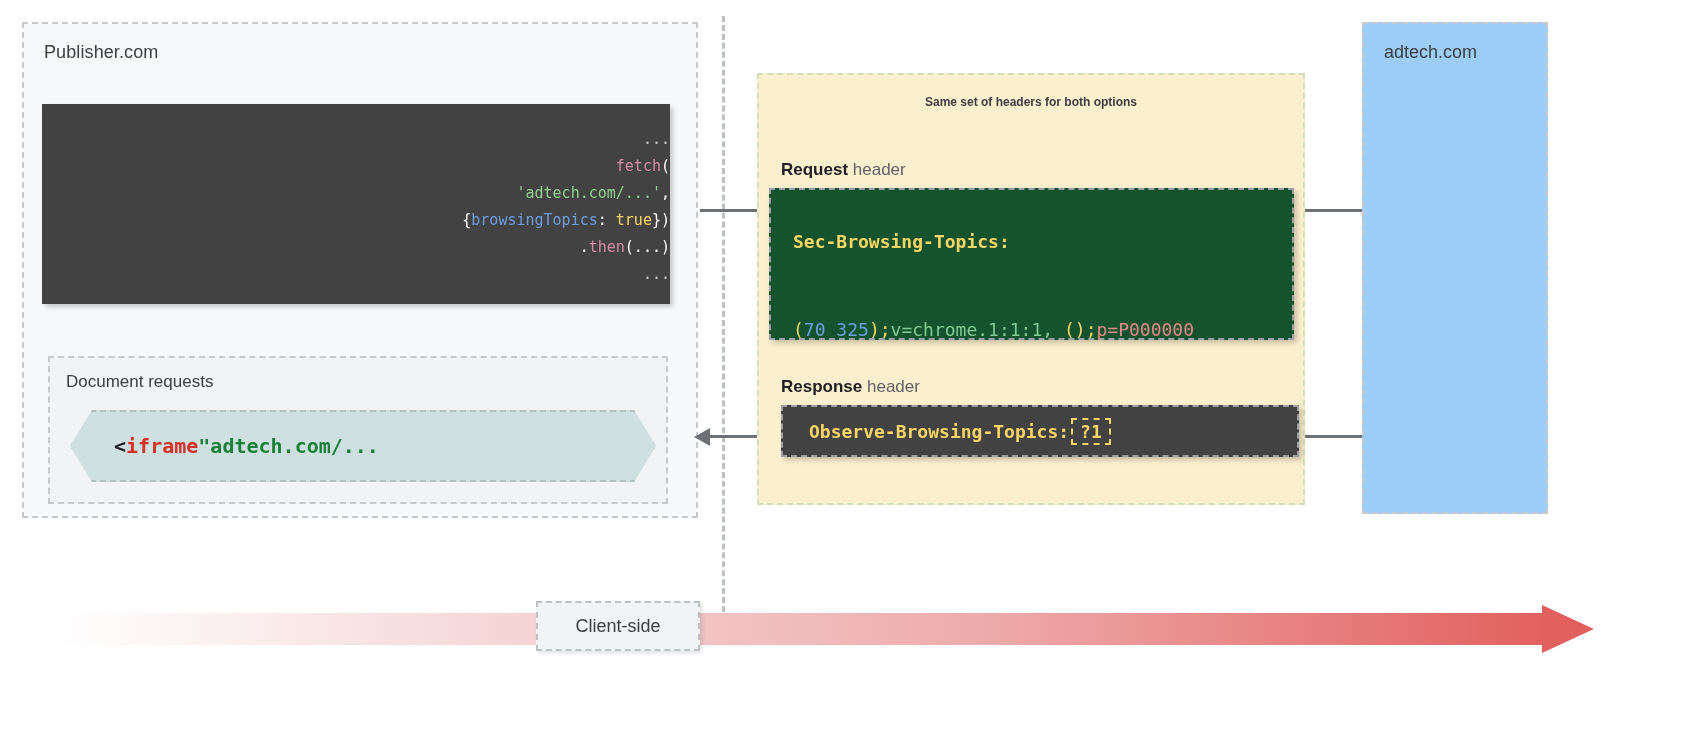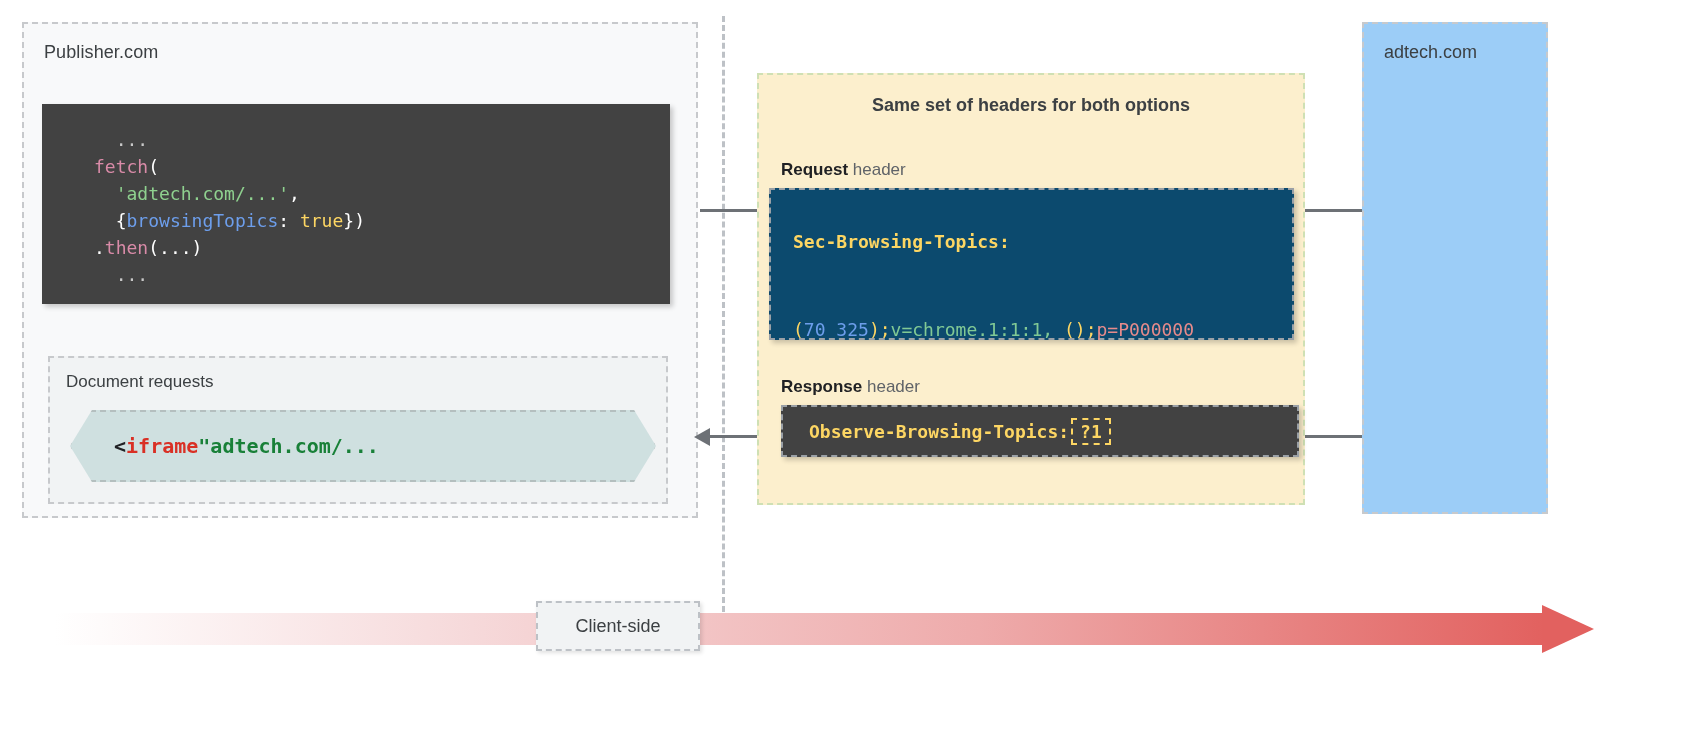--- a/index.html
+++ b/index.html
@@ -41,24 +41,25 @@
     position: absolute;
     left: 18px;
     top: 80px;
     width: 628px;
     height: 200px;
     background: #424242;
     box-shadow: 3px 3px 5px rgba(0,0,0,.20);
     box-sizing: border-box;
     padding: 22px 0 0 52px;
     font-family: "DejaVu Sans Mono", "Liberation Mono", monospace;
-    font-size: 18px;
+    font-size: 15px;
     line-height: 27px;
     color: #ffffff;
     white-space: pre;
+    text-align: right;
   }
   .tok-fn    { color: #d98ba8; }
   .tok-str   { color: #8fd18f; }
   .tok-prop  { color: #6d9eeb; }
   .tok-bool  { color: #fdd663; }
   .tok-plain { color: #ffffff; }
   .tok-dots  { color: #c9c9c9; }
 
   
   #document-requests-panel {
@@ -123,42 +124,42 @@
     background: #fcefcd;
     border: 2px dashed #cfe0b4;
     box-sizing: border-box;
   }
   #headers-title {
     position: absolute;
     top: 20px;
     left: 0;
     width: 100%;
     text-align: center;
-    font-size: 18px;
+    font-size: 12px;
     font-weight: bold;
     color: #3c4043;
   }
   .header-kind {
     position: absolute;
     left: 22px;
     font-size: 17px;
     color: #5f6368;
   }
   .header-kind b { color: #202124; }
   #request-kind  { top: 85px; }
   #response-kind { top: 302px; }
 
   
   #request-header-box {
     position: absolute;
     left: 10px;
     top: 113px;
     width: 525px;
     height: 152px;
-    background: #0c4a6e;
+    background: #14532d;
     border: 2px dashed #9aa0a6;
     box-sizing: border-box;
     box-shadow: 3px 3px 5px rgba(0,0,0,.20);
     padding: 30px 0 0 22px;
     font-family: "DejaVu Sans Mono", "Liberation Mono", monospace;
     font-size: 18px;
     line-height: 44px;
     white-space: pre;
   }
   .hdr-key   { color: #fdd663; font-weight: bold; }

